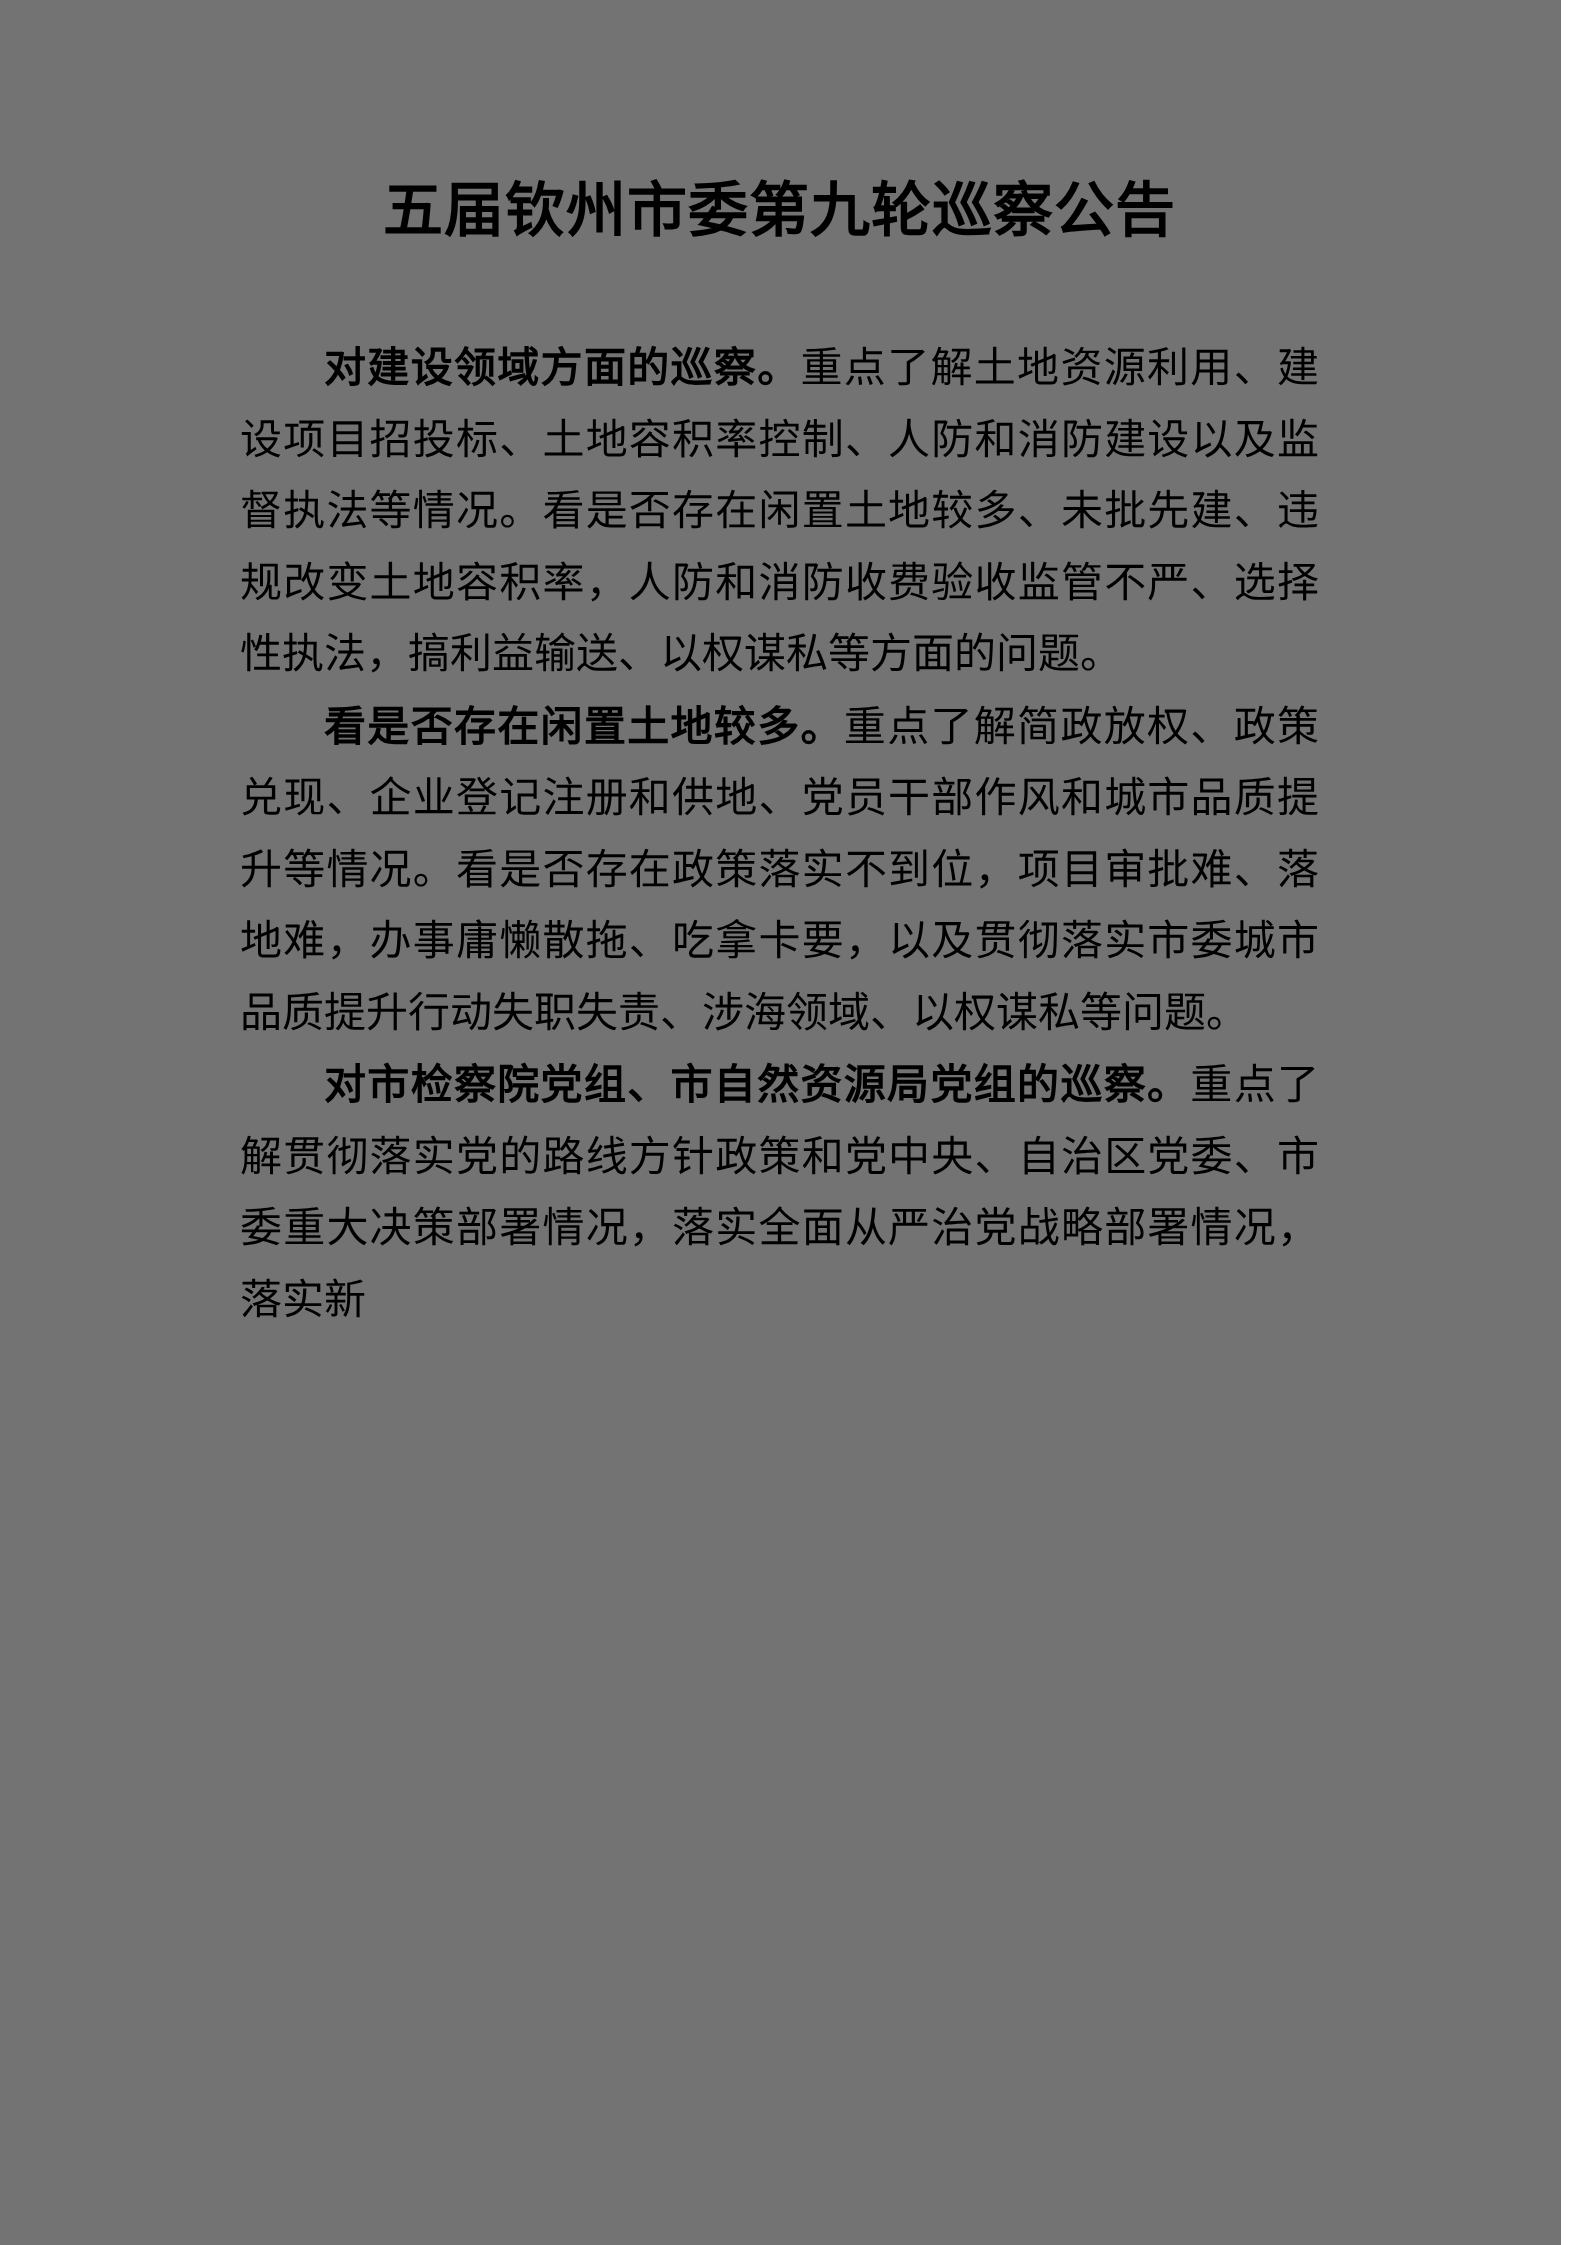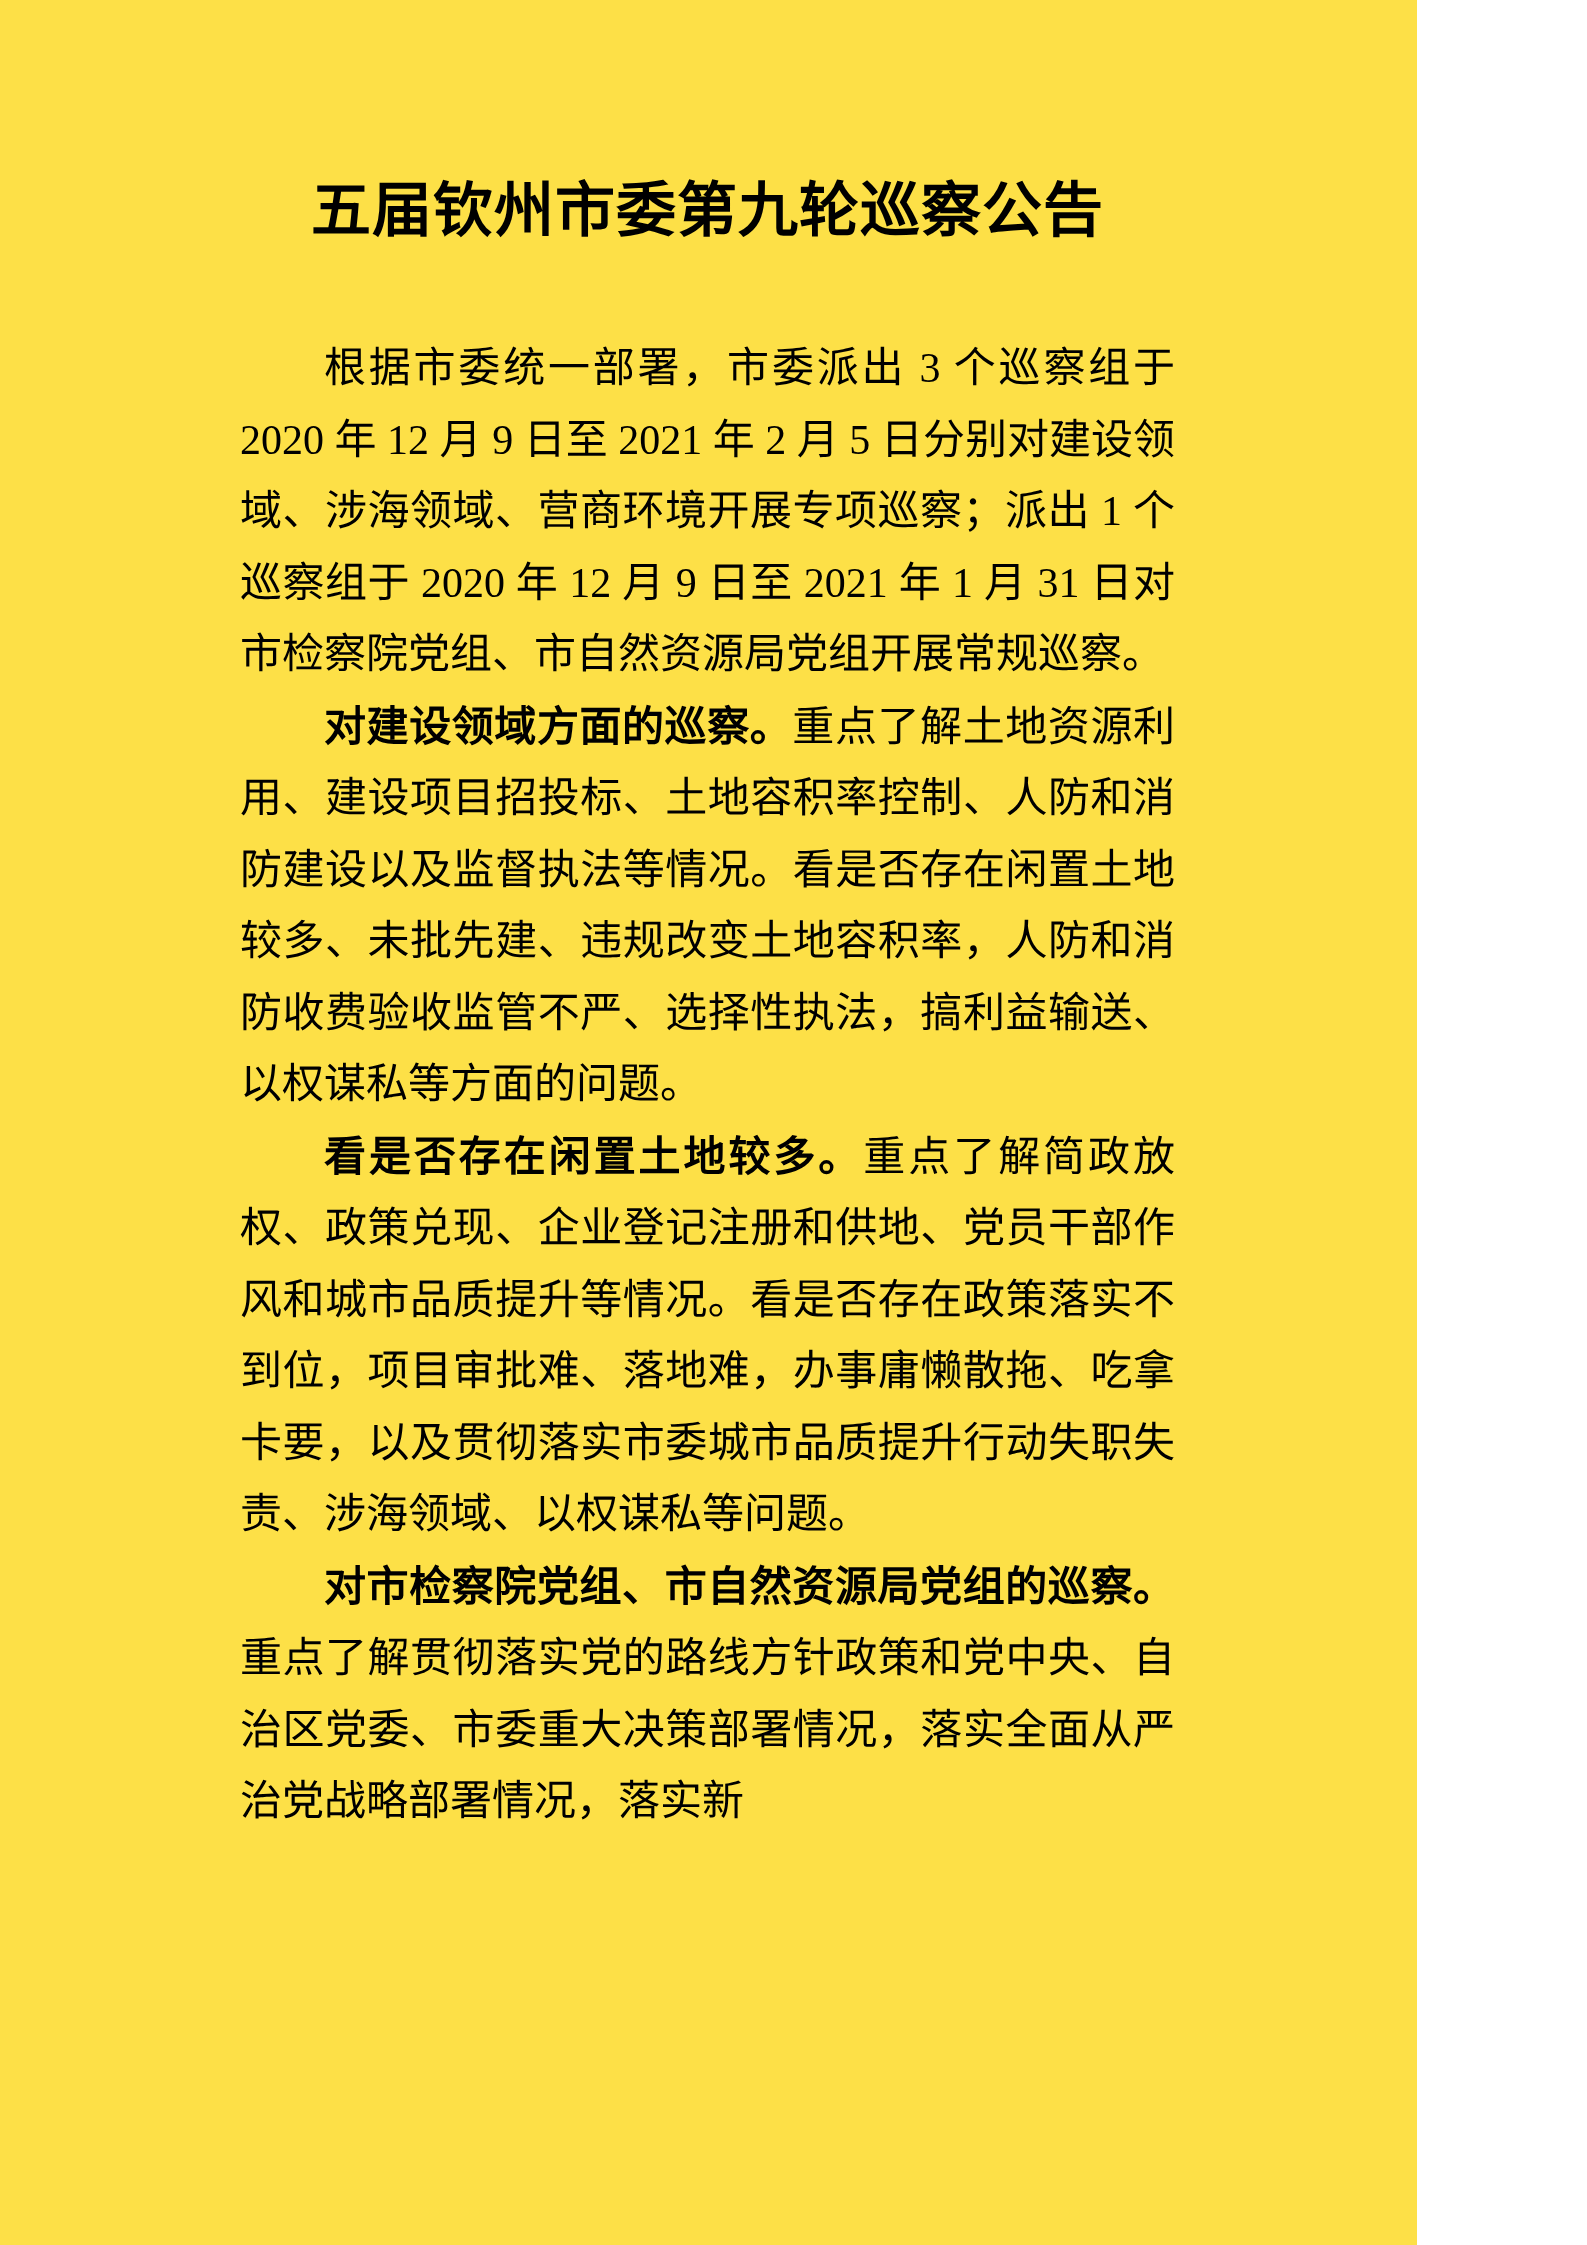--- a/index.html
+++ b/index.html
@@ -2,23 +2,23 @@
 <html lang="zh-CN"><head>
 <meta charset="utf-8">
 <style>
   html, body {
     margin: 0;
     padding: 0;
     background: #ffffff;
   }
   .page {
     position: relative;
-    width: 1417px;
+    width: 1561px;
     height: 2245px;
-    background: #fde047;
+    background: #737373;
     color: #000000;
     overflow: hidden;
     box-sizing: border-box;
   }
   .content {
     box-sizing: border-box;
     padding: 168px 242px 0 240px;
   }
   .doc-title {
     font-family: "Liberation Serif", "DejaVu Serif", serif;
@@ -46,21 +46,20 @@
   }
 </style>
 </head>
 <body>
 
 <div class="page">
   <div class="content">
 
     <h1 class="doc-title">五届钦州市委第九轮巡察公告</h1>
 
-    <p class="para"><span class="lead"></span><span>根据市委统一部署，市委派出 3 个巡察组于 2020 年 12 月 9 日至 2021 年 2 月 5 日分别对建设领域、涉海领域、营商环境开展专项巡察；派出 1 个巡察组于 2020 年 12 月 9 日至 2021 年 1 月 31 日对市检察院党组、市自然资源局党组开展常规巡察。</span></p>
 
     <p class="para"><span class="lead">对建设领域方面的巡察。</span><span>重点了解土地资源利用、建设项目招投标、土地容积率控制、人防和消防建设以及监督执法等情况。看是否存在闲置土地较多、未批先建、违规改变土地容积率，人防和消防收费验收监管不严、选择性执法，搞利益输送、以权谋私等方面的问题。</span></p>
 
 
     <p class="para"><span class="lead">看是否存在闲置土地较多。</span><span>重点了解简政放权、政策兑现、企业登记注册和供地、党员干部作风和城市品质提升等情况。看是否存在政策落实不到位，项目审批难、落地难，办事庸懒散拖、吃拿卡要，以及贯彻落实市委城市品质提升行动失职失责、涉海领域、以权谋私等问题。</span></p>
 
     <p class="para"><span class="lead">对市检察院党组、市自然资源局党组的巡察。</span><span>重点了解贯彻落实党的路线方针政策和党中央、自治区党委、市委重大决策部署情况，落实全面从严治党战略部署情况，落实新</span></p>
 
   </div>
 </div>

